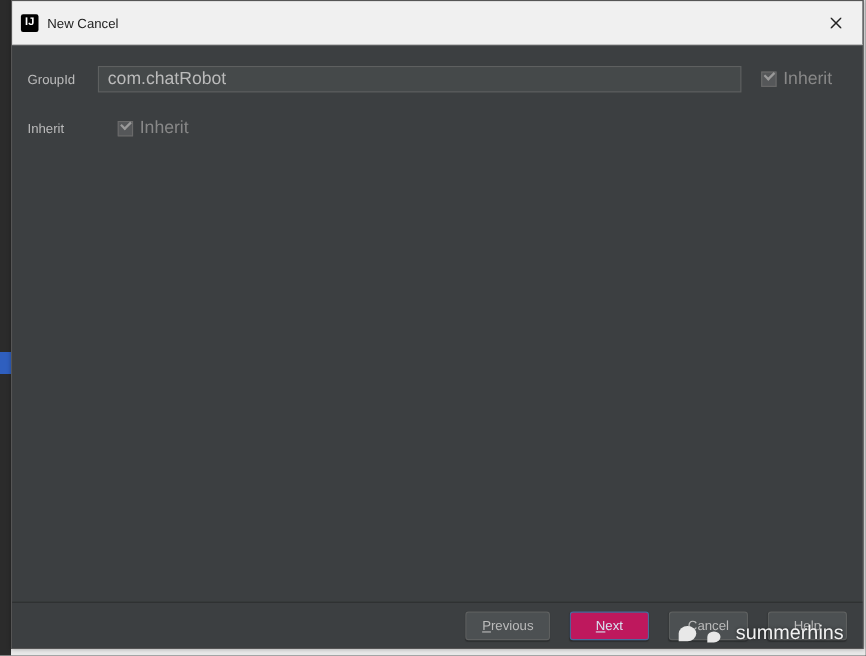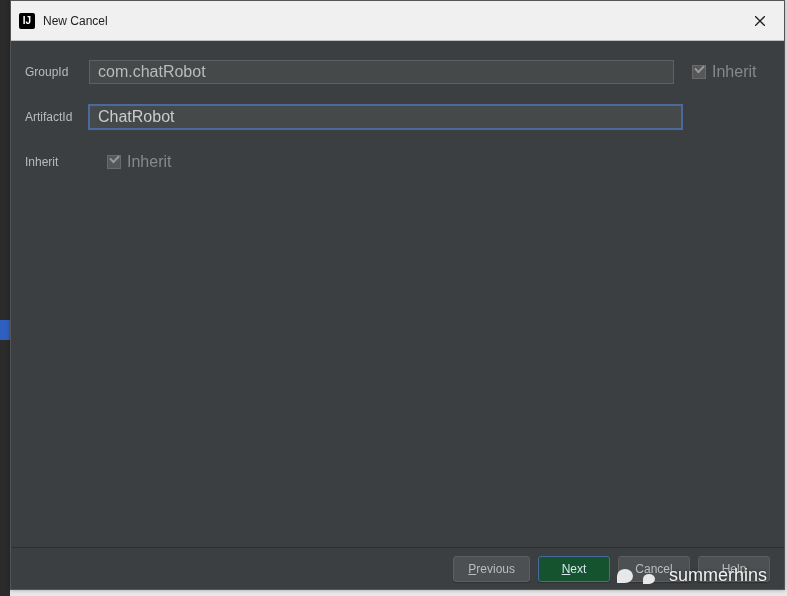--- a/index.html
+++ b/index.html
@@ -113,38 +113,38 @@
   }
 
   .footer {
     height: 42px;
     border-top: 1px solid #2d2f30;
     background: #3c3f41;
     display: flex;
     align-items: center;
     justify-content: flex-end;
     padding: 0 14px;
-    gap: 8px;
+    gap: 18px;
   }
   .btn {
     min-width: 72px;
     height: 26px;
     padding: 0 14px;
     font-size: 12px;
     color: #bbbbbb;
     background: #4c5052;
     border: 1px solid #5e6060;
     border-radius: 3px;
     display: flex; align-items: center; justify-content: center;
     cursor: pointer;
     box-shadow: 0 1px 1px rgba(0,0,0,0.25);
   }
   .btn .u { text-decoration: underline; }
   .btn-primary {
-    background: #14532d;
+    background: #be185d;
     border-color: #4a6a9d;
     color: #d8e4f2;
     justify-content: center;
   }
 
   .watermark {
     position: absolute;
     right: 20px; bottom: 10px;
     display: flex; align-items: center;
     color: #f2f2f2;
@@ -191,25 +191,20 @@
 
     <div class="row">
       <div class="lbl">GroupId</div>
       <input class="field" type="text" value="com.chatRobot" style="">
       <div class="inherit">
         <div class="chk checked"></div>
         <span>Inherit</span>
       </div>
     </div>
 
-    <div class="row">
-      <div class="lbl">ArtifactId</div>
-      <input class="field focused" type="text" value="ChatRobot" style="">
-      <div class="inherit-spacer"></div>
-    </div>
 
     <div class="row">
       <div class="lbl">Inherit</div>
       <div class="inherit">
         <div class="chk checked"></div>
         <span>Inherit</span>
       </div>
     </div>
 
   </div>

